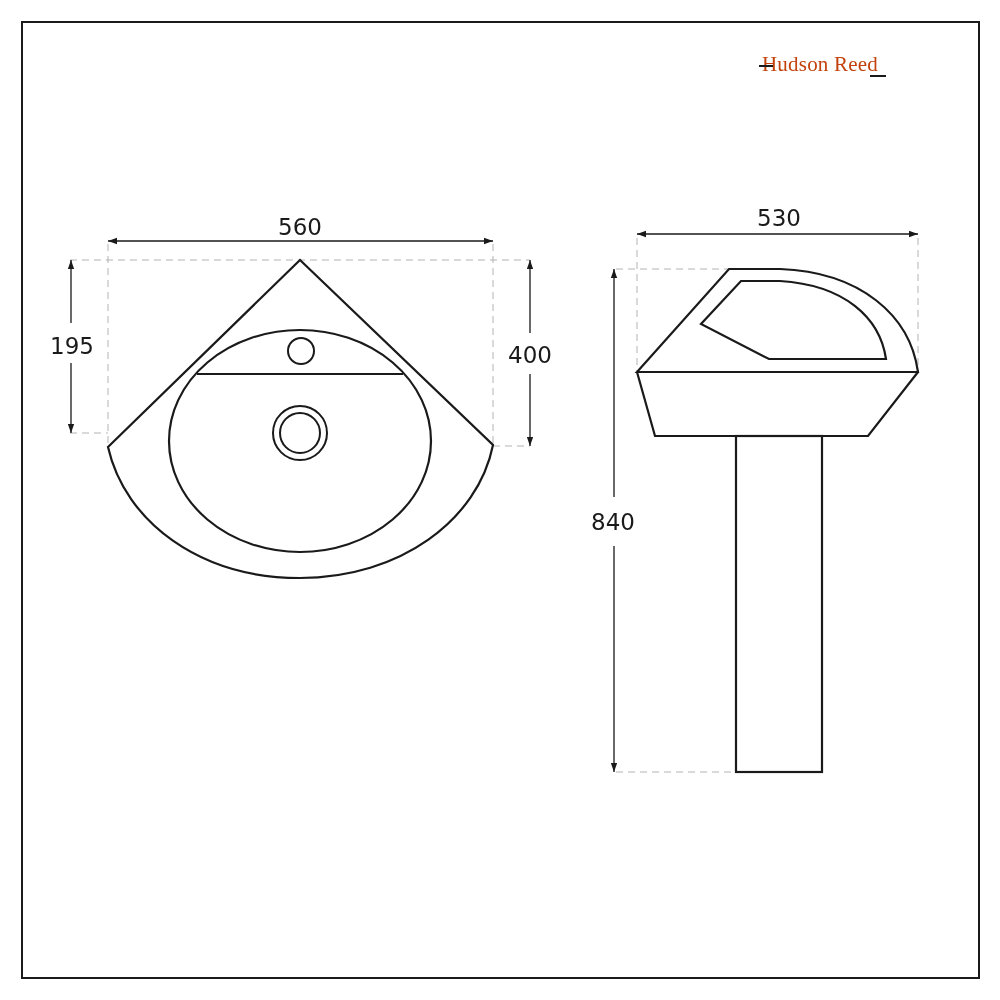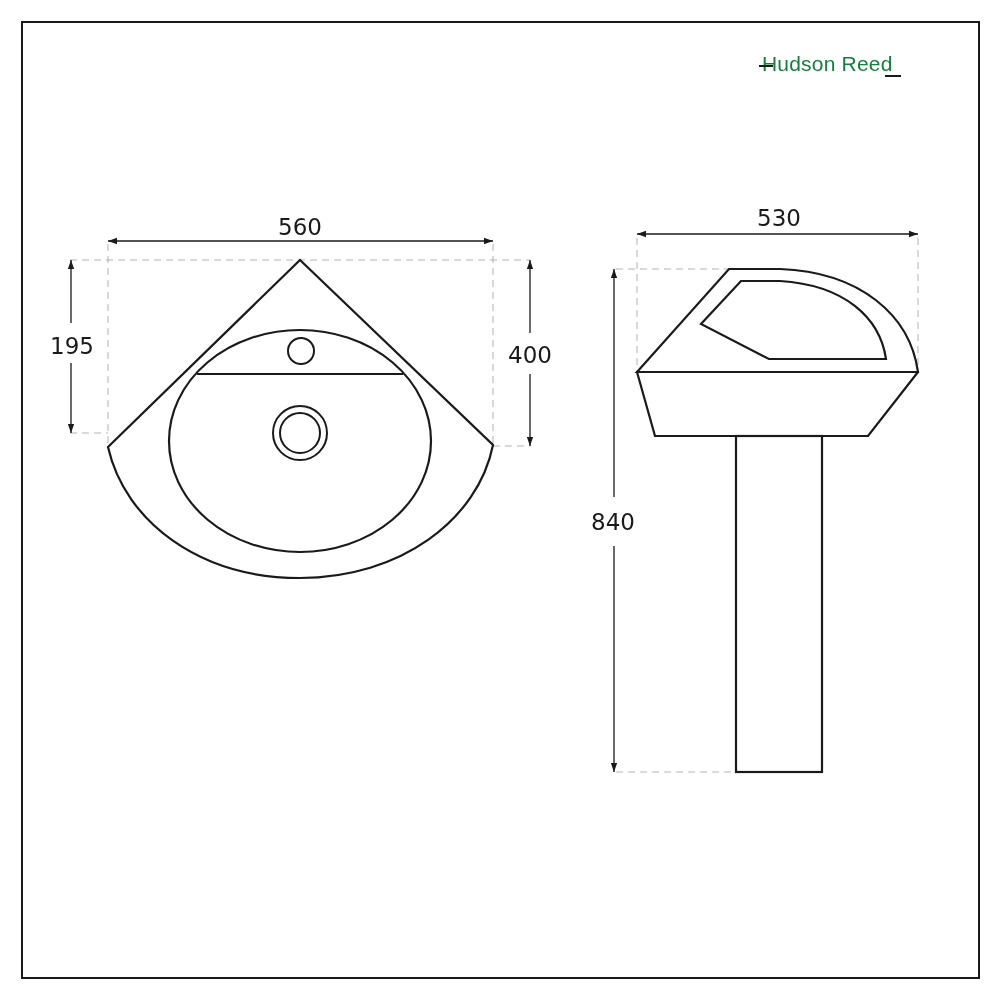--- a/index.html
+++ b/index.html
@@ -1,18 +1,18 @@
 <!DOCTYPE html>
 <html><head>
   <meta charset="utf-8">
   <style>
     html, body { margin: 0; padding: 0; background: #ffffff; }
     body { width: 1000px; height: 1000px; position: relative; overflow: hidden; font-family: "DejaVu Sans", sans-serif; }
     .frame { position: absolute; left: 21px; top: 21px; width: 955px; height: 954px; border: 2px solid #1a1a1a; box-sizing: content-box; }
-    .logo { position: absolute; left: 762px; top: 52px; font-family: Liberation Sans, sans-serif; font-size: 21px; color: #15803d; letter-spacing: 0.2px; white-space: nowrap; }
+    .logo { position: absolute; left: 762px; top: 52px; font-family: Liberation Serif, serif; font-size: 21px; color: #c2410c; letter-spacing: 0.2px; white-space: nowrap; }
     .logo-bar-left { position: absolute; left: -3px; top: 13px; width: 14px; height: 1.5px; background: #1a1a1a; }
     .logo-bar-right { position: absolute; right: -8px; top: 23px; width: 16px; height: 1.5px; background: #1a1a1a; }
     svg.drawing { position: absolute; left: 0; top: 0; }
     .dim-label { font-family: "DejaVu Sans", sans-serif; font-size: 23px; fill: #1a1a1a; }
   </style>
 </head>
 <body>
 
 <div class="frame"></div>
 

